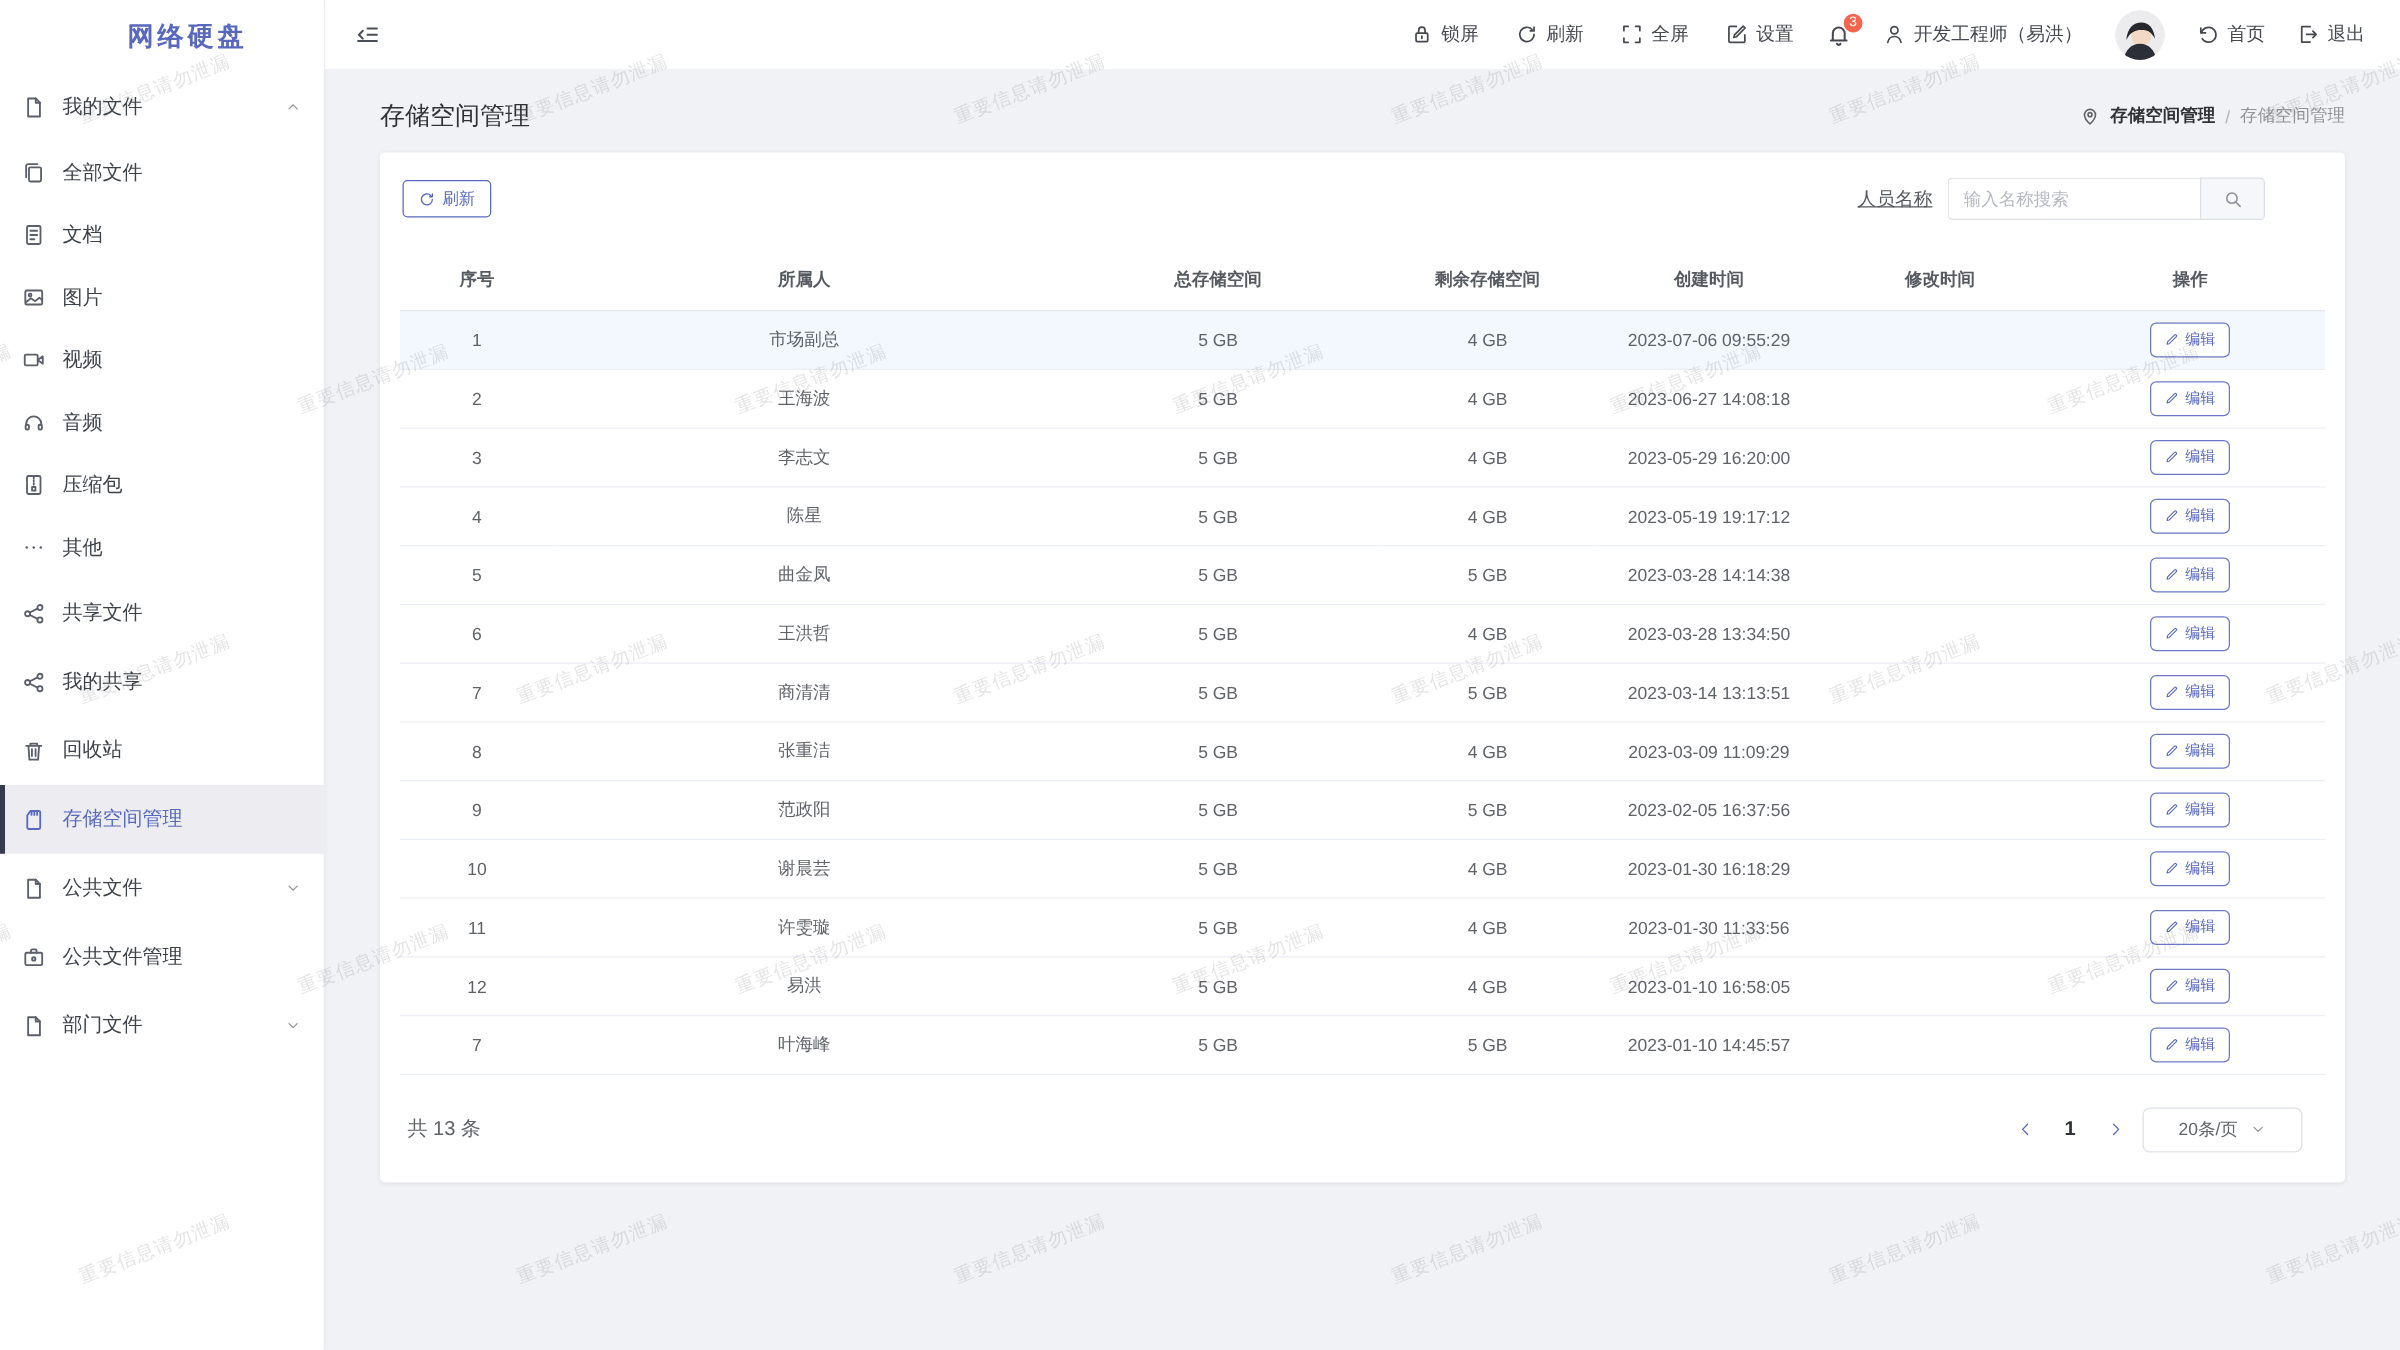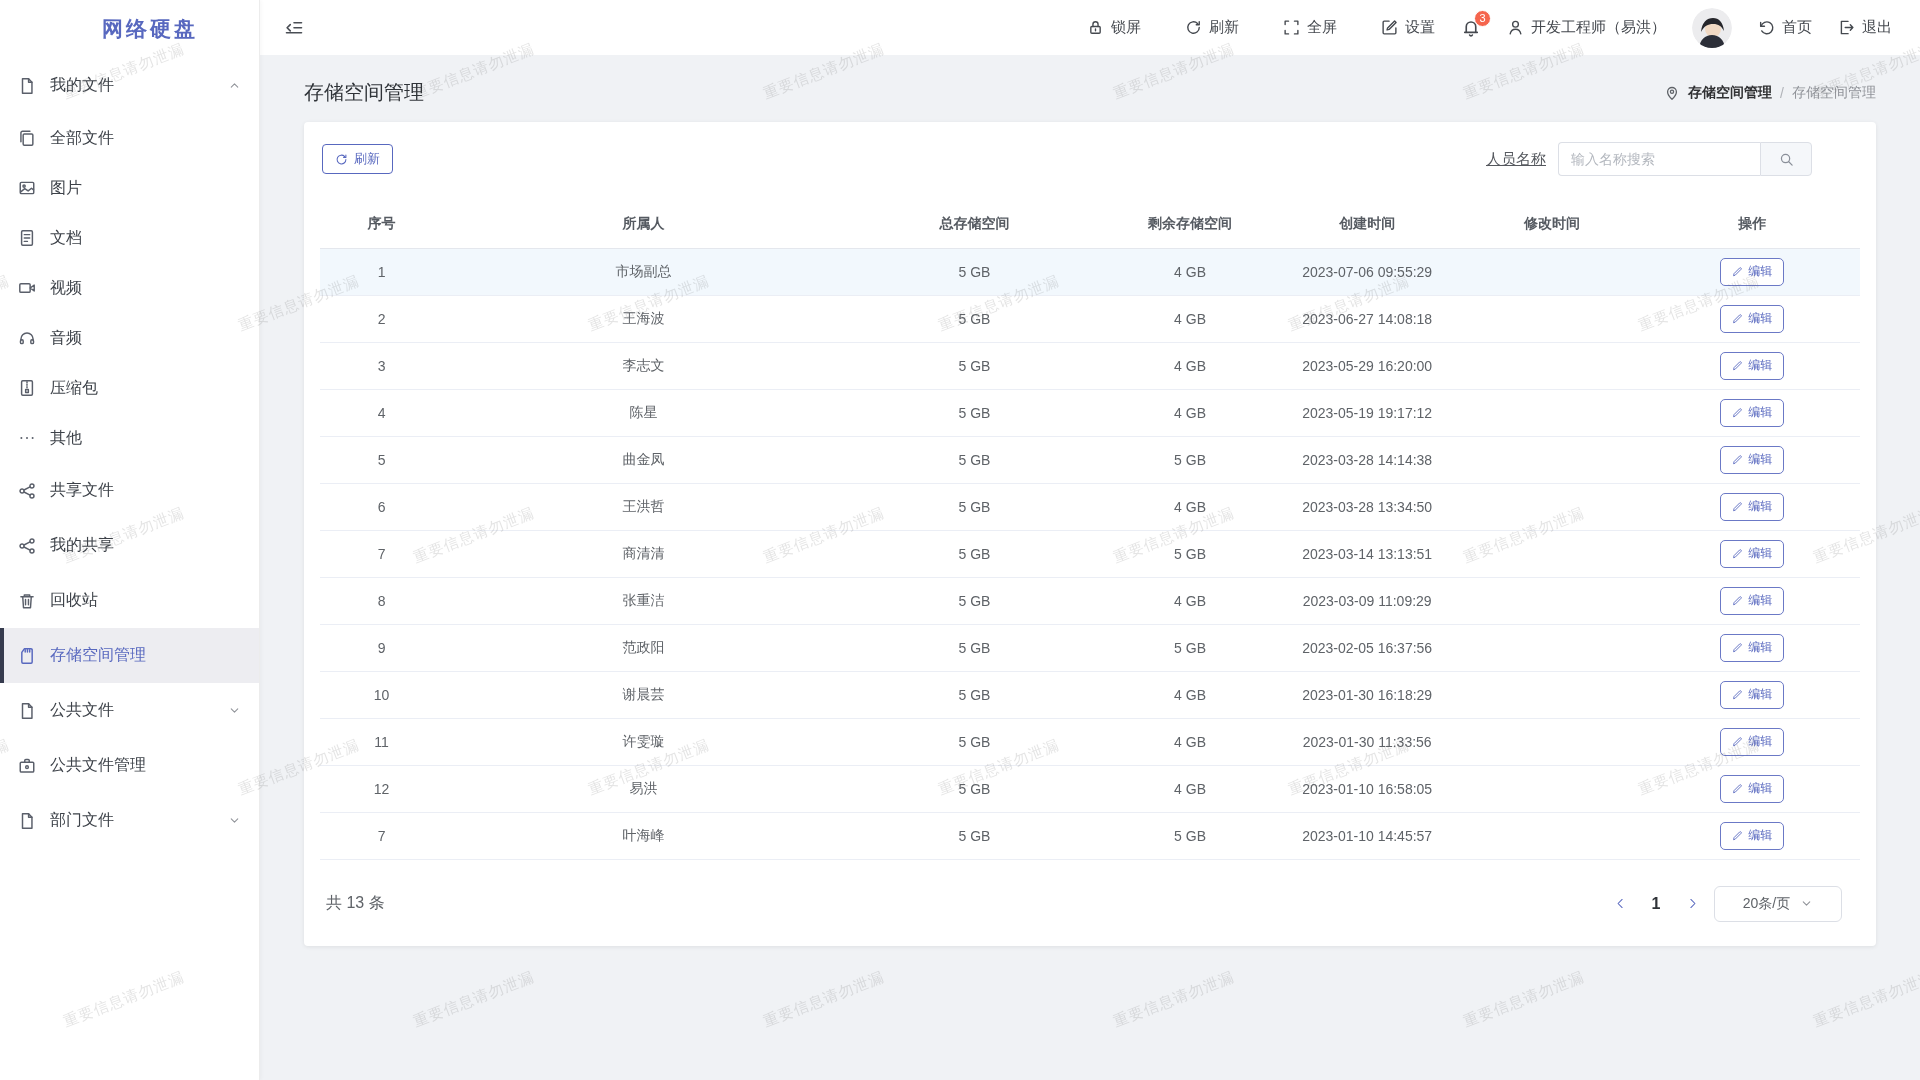--- a/index.html
+++ b/index.html
@@ -152,32 +152,32 @@
       </div>
       <div class="menu-item indent">
         <svg class="ic mi-icon" viewBox="0 0 16 16">
           <rect x="4.6" y="4.4" width="8.6" height="10" rx="1"></rect>
           <path d="M2.6 11.4v-8a1.4 1.4 0 0 1 1.4-1.4h6.6"></path>
         </svg>
         <span>全部文件</span>
       </div>
       <div class="menu-item indent">
         <svg class="ic mi-icon" viewBox="0 0 16 16">
+          <rect x="3.2" y="1.6" width="9.6" height="12.8" rx="1"></rect>
+          <path d="M5.6 5h4.8M5.6 8h4.8M5.6 11h2.8"></path>
+        </svg>
+        <span>文档</span>
+      </div>
+      <div class="menu-item indent">
+        <svg class="ic mi-icon" viewBox="0 0 16 16">
           <rect x="2" y="3" width="12" height="10" rx="1"></rect>
           <circle cx="5.4" cy="6.3" r="1"></circle>
           <path d="M2.4 11.4l3.6-2.8 3 2 3-2.4 1.8 1.4"></path>
         </svg>
         <span>图片</span>
-      </div>
-      <div class="menu-item indent">
-        <svg class="ic mi-icon" viewBox="0 0 16 16">
-          <rect x="3.2" y="1.6" width="9.6" height="12.8" rx="1"></rect>
-          <path d="M5.6 5h4.8M5.6 8h4.8M5.6 11h2.8"></path>
-        </svg>
-        <span>文档</span>
       </div>
       <div class="menu-item indent">
         <svg class="ic mi-icon" viewBox="0 0 16 16">
           <rect x="1.6" y="4.2" width="9.2" height="7.6" rx="1"></rect>
           <path d="M10.8 8l3.6-2.6v5.2z"></path>
         </svg>
         <span>视频</span>
       </div>
       <div class="menu-item indent">
         <svg class="ic mi-icon" viewBox="0 0 16 16">
@@ -267,21 +267,21 @@
 </aside>
 
 <header class="topbar">
   <span class="fold">
     <svg class="ic" viewBox="0 0 16 16" width="20" height="20">
         <path d="M8 3.8h6M8 7.8h6M2 11.8h12"></path>
         <path d="M5 5.3L2.5 7.8 5 10.3"></path>
       </svg>
   </span>
   <div class="top-right">
-    <span id="header-actions" style="display:flex;align-items:center;gap:44px;">
+    <span id="header-actions" style="display:flex;align-items:center;gap:30px;">
         <span class="hbtn">
           <svg class="ic hic" viewBox="0 0 16 16">
             <rect x="3.6" y="7" width="8.8" height="6.4" rx="1"></rect>
             <path d="M5.6 7V5a2.4 2.4 0 0 1 4.8 0v2M8 9.4v1.6"></path>
           </svg>
           <span>锁屏</span>
         </span>
         <span class="hbtn">
           <svg class="ic hic" viewBox="0 0 16 16">
             <path d="M13.4 8A5.4 5.4 0 1 1 11.8 4.2M13.4 2.6v2.8h-2.8"></path>

